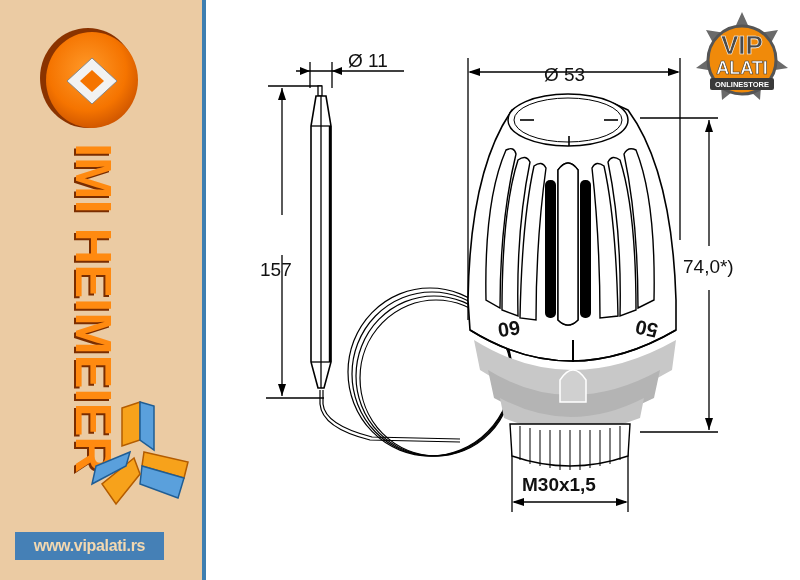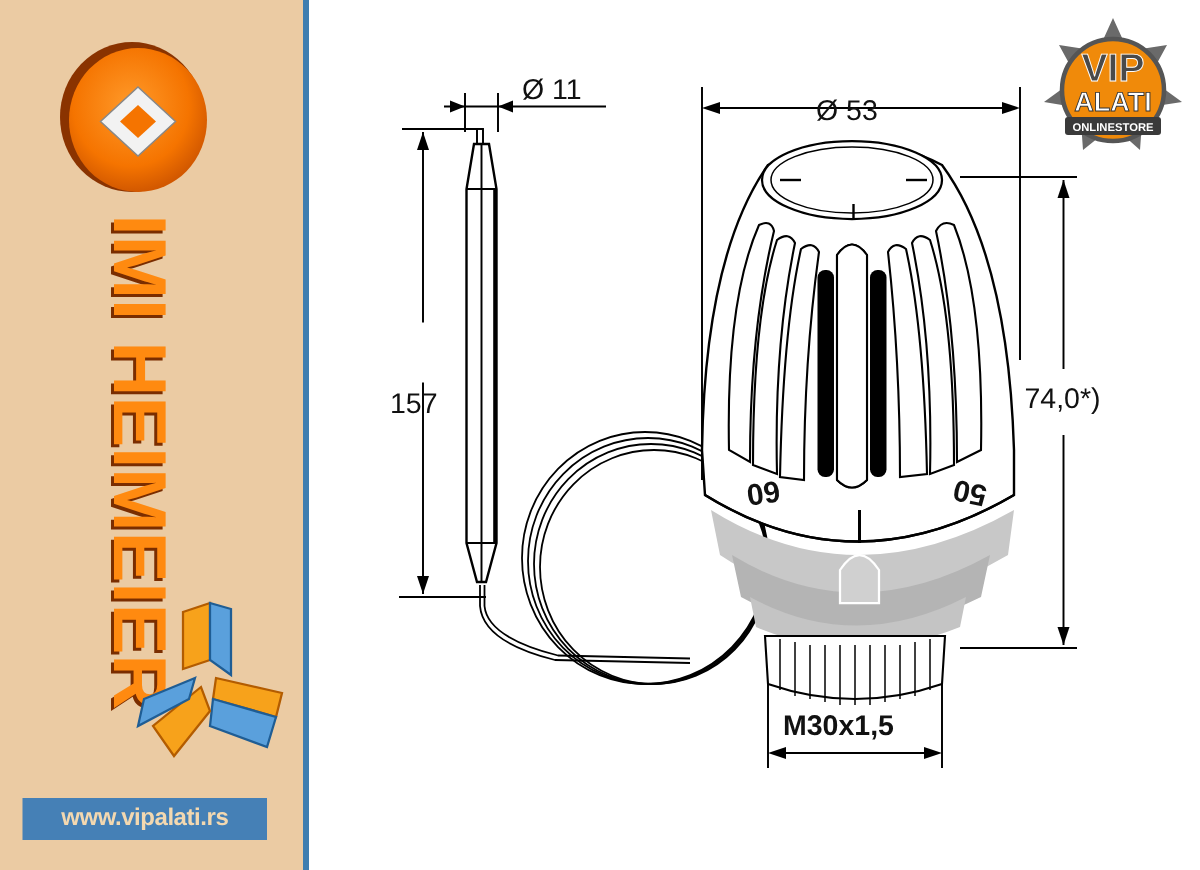--- a/index.html
+++ b/index.html
@@ -1,20 +1,20 @@
 <!DOCTYPE html>
 <html><head>
 <meta charset="utf-8">
 <style>
   html,body{margin:0;padding:0;}
   body{width:800px;height:580px;position:relative;overflow:hidden;background:#ffffff;font-family:"Liberation Sans",sans-serif;}
   .sidebar{position:absolute;left:0;top:0;width:202px;height:580px;background:#ebcba3;}
   .sidebar-border{position:absolute;left:202px;top:0;width:4px;height:580px;background:#3e7eb0;}
   .brand-text{position:absolute;left:62px;top:145px;width:50px;height:370px;}
-  .url-bar{position:absolute;left:15px;top:532px;width:163px;height:28px;background:#4580b6;color:#f3d8b0;font-weight:bold;font-size:16px;line-height:28px;text-align:center;letter-spacing:-0.3px;}
+  .url-bar{position:absolute;left:15px;top:532px;width:149px;height:28px;background:#4580b6;color:#f3d8b0;font-weight:bold;font-size:16px;line-height:28px;text-align:center;letter-spacing:-0.3px;}
   .drawing{position:absolute;left:206px;top:0;width:594px;height:580px;}
   .dim-label{position:absolute;font-size:19px;color:#111;white-space:nowrap;}
   .vip-badge{position:absolute;left:692px;top:10px;width:100px;height:96px;}
 </style>
 </head>
 <body>
 
 <div class="sidebar">
 
   <svg style="position:absolute;left:38px;top:24px" width="104" height="110" viewBox="0 0 104 110">

